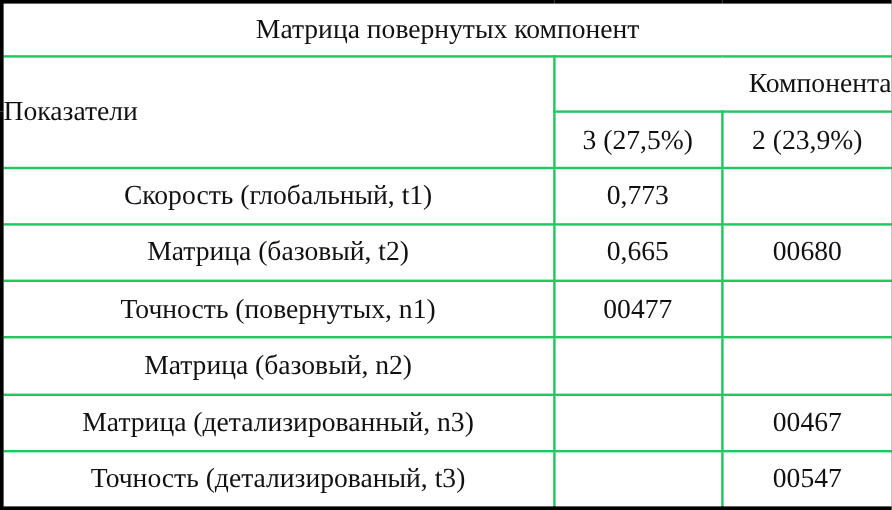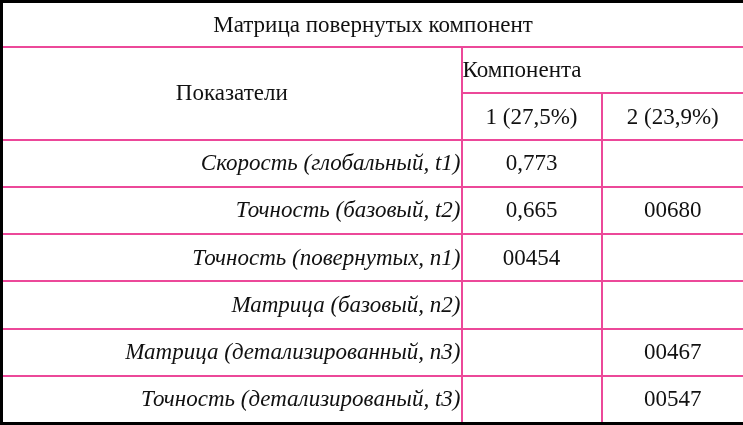--- a/index.html
+++ b/index.html
@@ -16,52 +16,51 @@
     background: #ffffff;
   }
   table.matrix {
     width: 743px;
     height: 425px;
     border-collapse: collapse;
     table-layout: fixed;
     border: 3px solid #000000;
   }
   table.matrix th, table.matrix td {
-    border: 2px solid #ec4899;
+    border: 2px solid #22c55e;
     font-size: 23px;
     font-weight: normal;
     vertical-align: middle;
     padding: 0;
     background: #ffffff;
     overflow: hidden;
     white-space: nowrap;
   }
   .title-cell {
     text-align: center;
     font-weight: bold;
     height: 43px;
   }
   .indicators-cell {
-    text-align: center;
+    text-align: left;
     padding-left: 10px;
     margin-left: 48px;
   }
   .component-cell {
-    text-align: left;
+    text-align: right;
     height: 44px;
   }
   .subhead-cell {
     text-align: center;
     height: 44px;
   }
   .label-cell {
-    text-align: right;
+    text-align: center;
     padding-left: 10px;
     height: 45px;
-    font-style: italic;
   }
   .value-cell {
     text-align: center;
   }
   col.c-label { width: 460px; }
   col.c-v1 { width: 140px; }
   col.c-v2 { width: 143px; }
 </style>
 </head>
 <body>
@@ -75,37 +74,37 @@
     </colgroup>
     <tbody>
       <tr>
         <td class="title-cell" colspan="3">Матрица повернутых компонент</td>
       </tr>
       <tr>
         <td class="indicators-cell" rowspan="2">Показатели</td>
         <td class="component-cell" colspan="2">Компонента</td>
       </tr>
       <tr>
-        <td class="subhead-cell">1 (27,5%)</td>
+        <td class="subhead-cell">3 (27,5%)</td>
         <td class="subhead-cell">2 (23,9%)</td>
       </tr>
 
       <tr>
         <td class="label-cell">Скорость (глобальный, t1)</td>
         <td class="value-cell">0,773</td>
         <td class="value-cell"></td>
       </tr>
       <tr>
-        <td class="label-cell">Точность (базовый, t2)</td>
+        <td class="label-cell">Матрица (базовый, t2)</td>
         <td class="value-cell">0,665</td>
         <td class="value-cell">00680</td>
       </tr>
       <tr>
         <td class="label-cell">Точность (повернутых, n1)</td>
-        <td class="value-cell">00454</td>
+        <td class="value-cell">00477</td>
         <td class="value-cell"></td>
       </tr>
       <tr>
         <td class="label-cell">Матрица (базовый, n2)</td>
         <td class="value-cell"></td>
         <td class="value-cell"></td>
       </tr>
       <tr>
         <td class="label-cell">Матрица (детализированный, n3)</td>
         <td class="value-cell"></td>

